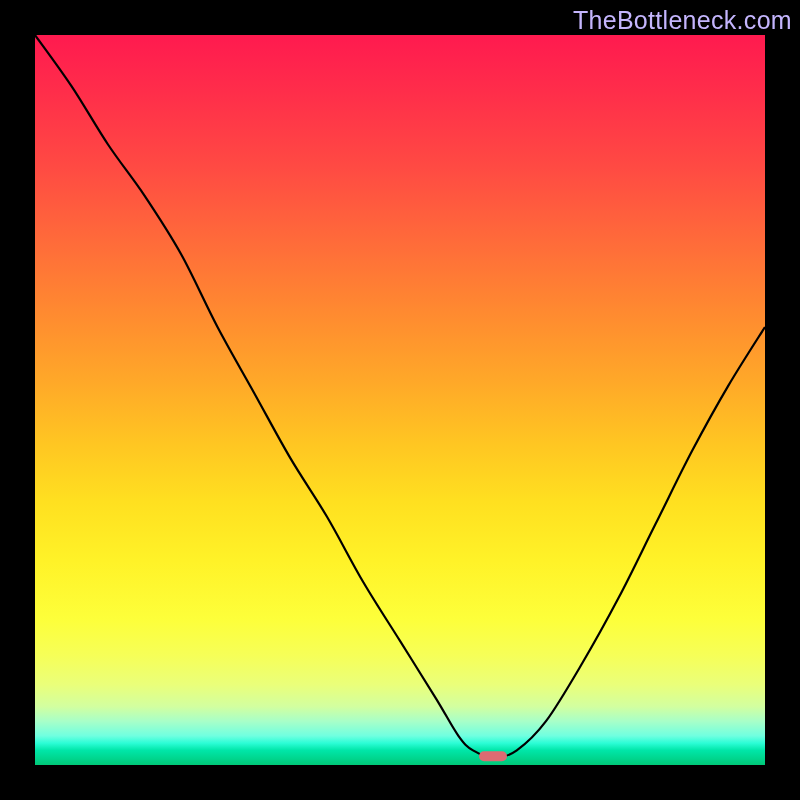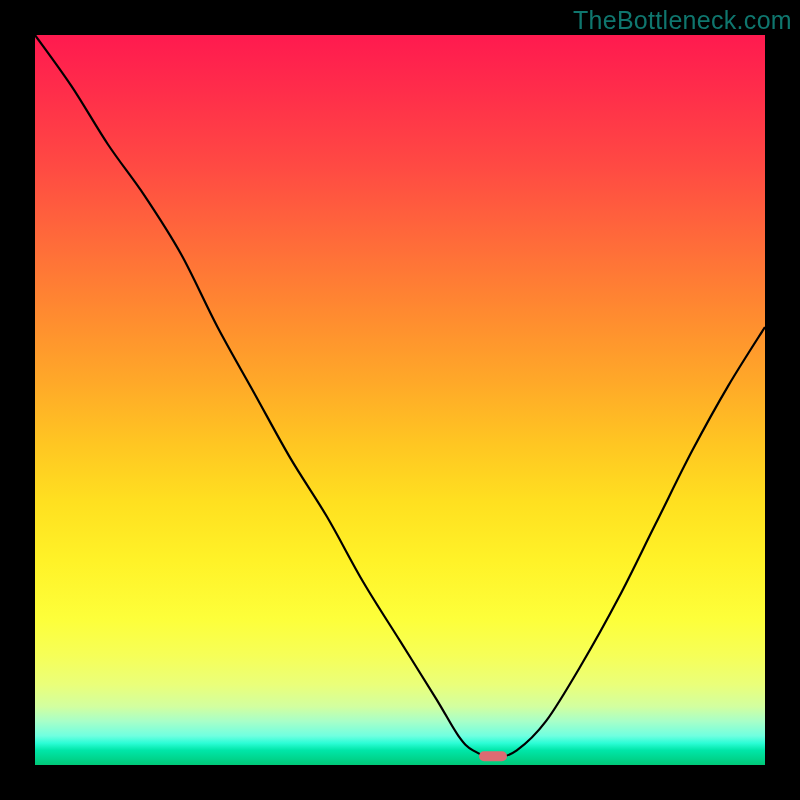--- a/index.html
+++ b/index.html
@@ -8,21 +8,21 @@
     width: 800px;
     height: 800px;
     background: #000;
     position: relative;
     font-family: Arial, sans-serif;
   }
   .watermark {
     position: absolute;
     top: 6px;
     right: 8px;
-    color: #0f766e;
+    color: #c4b5fd;
     font-size: 25px;
     font-weight: 400;
     letter-spacing: 0.3px;
     z-index: 10;
   }
   .plot {
     position: absolute;
     left: 35px;
     top: 35px;
     width: 730px;

